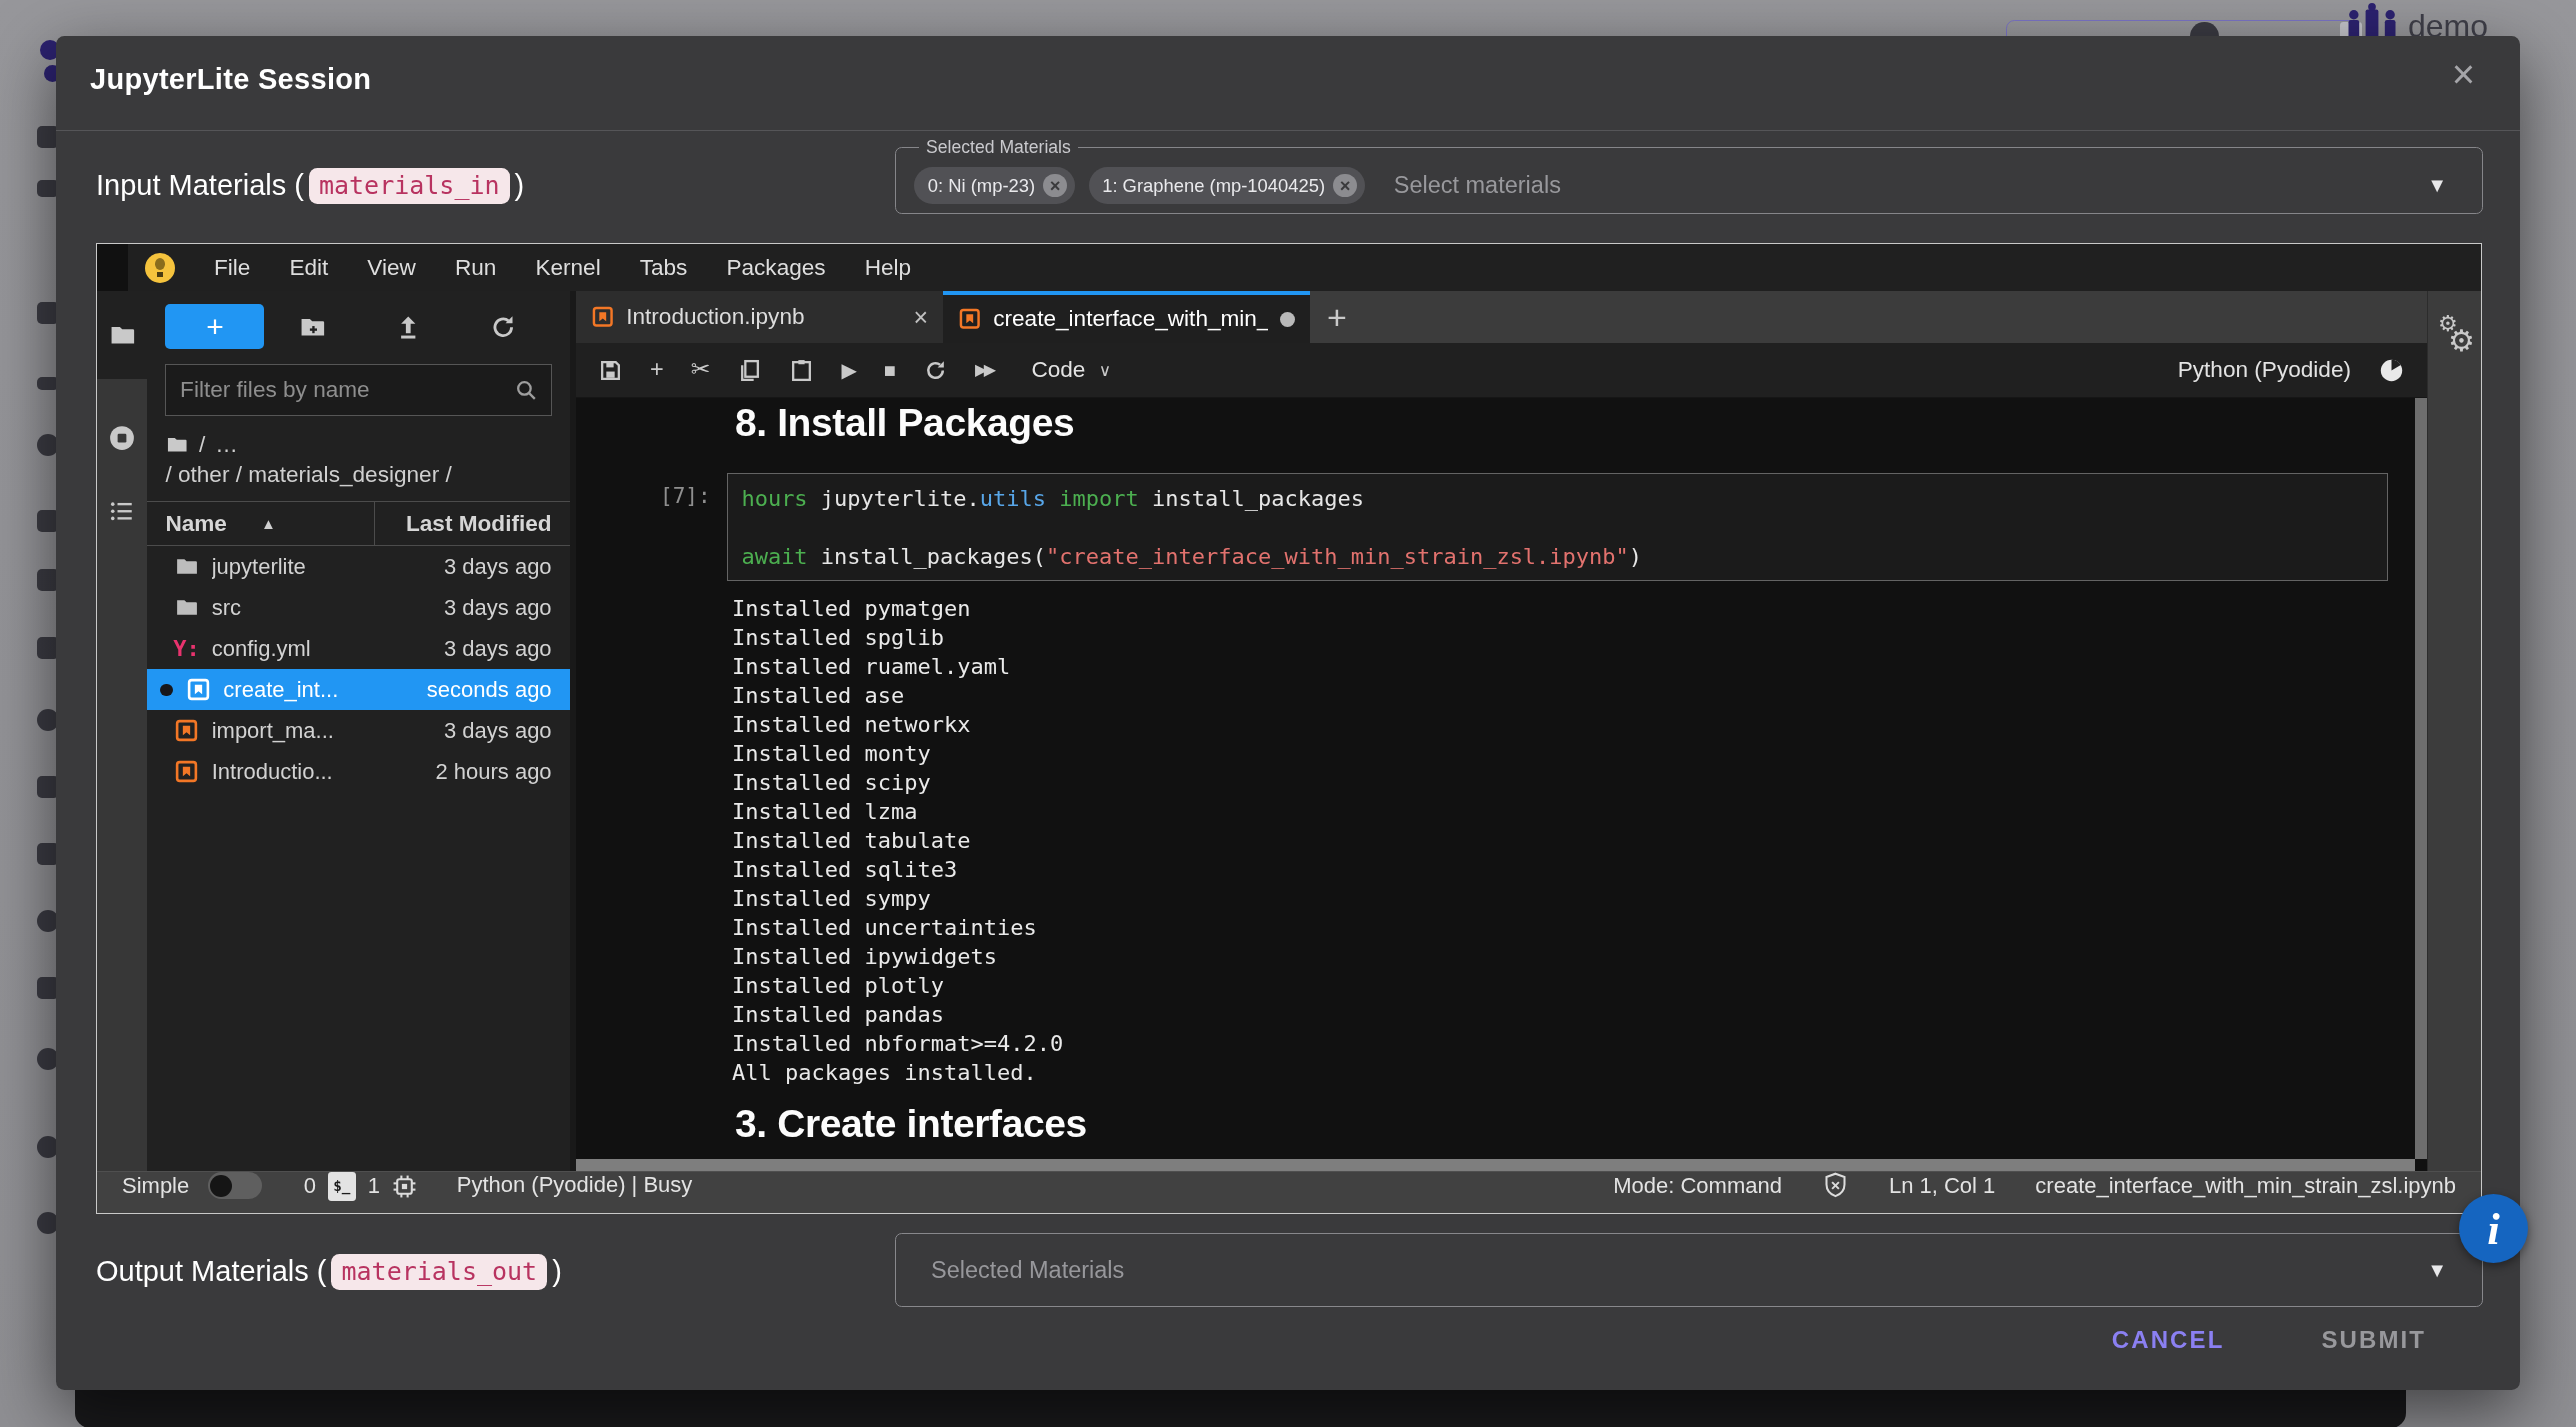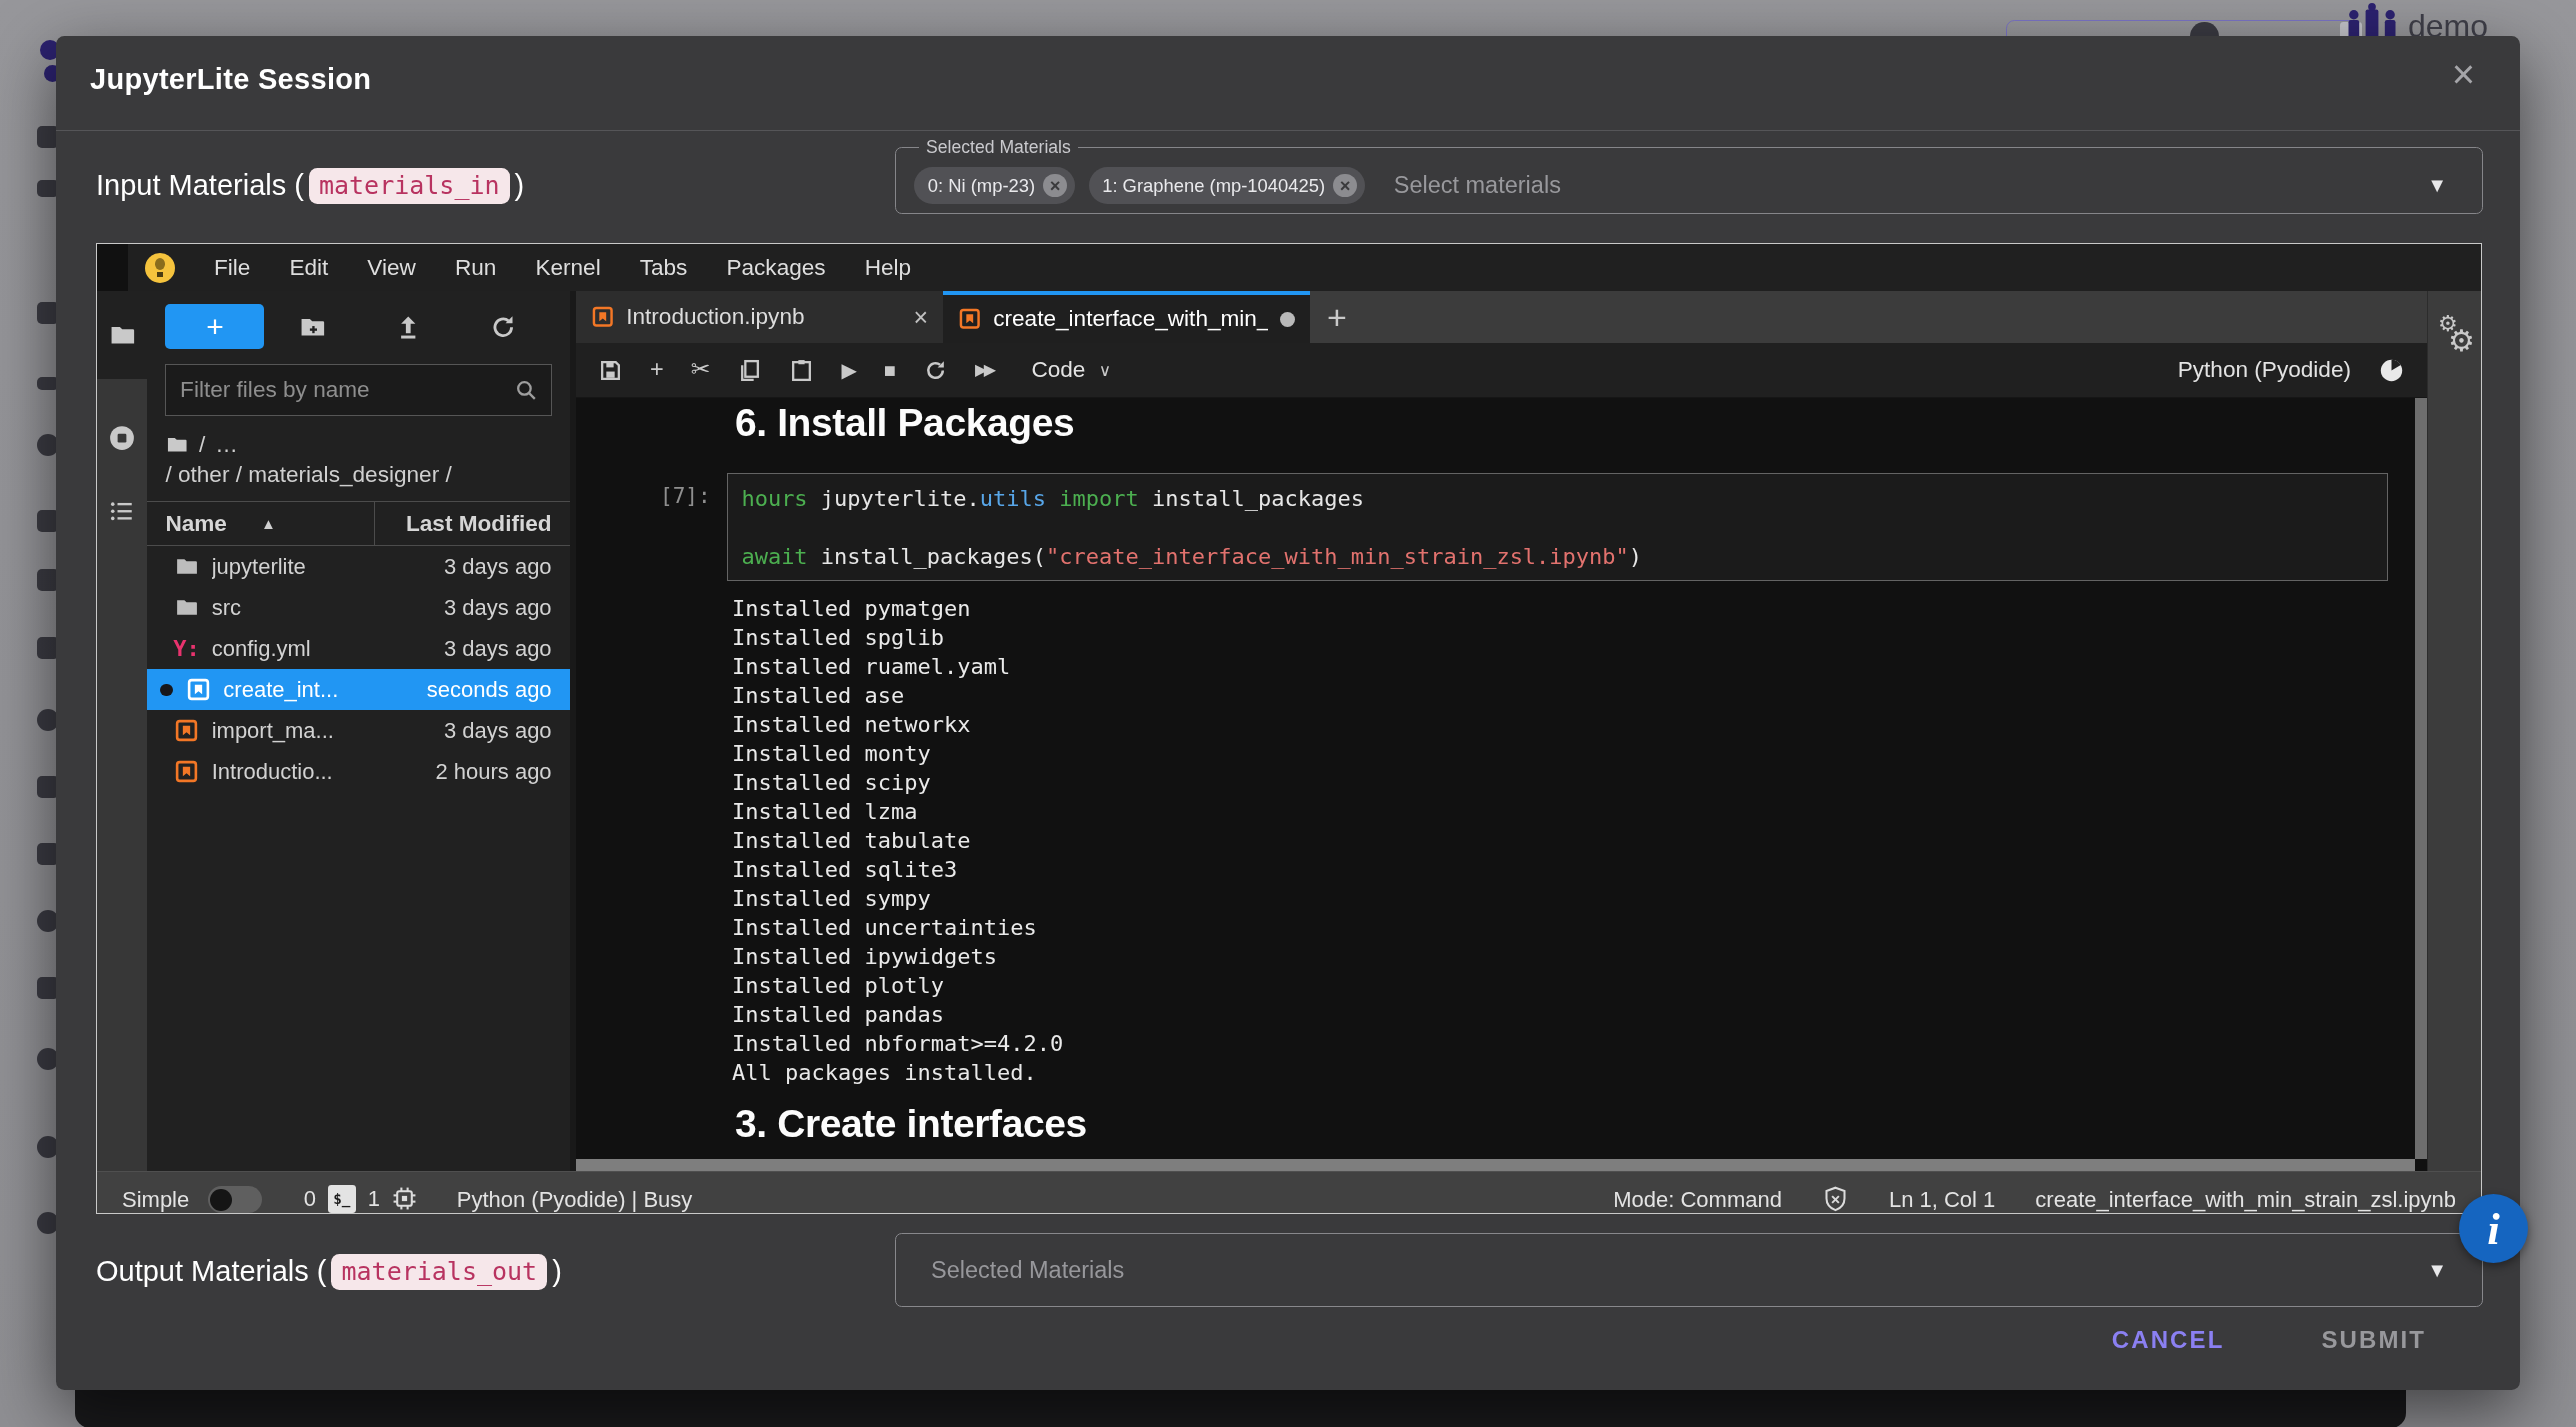--- a/index.html
+++ b/index.html
@@ -134,21 +134,21 @@
   .nb-output { position:absolute; left:156px; top:196px; font-family:"DejaVu Sans Mono",monospace; font-size:22px;
                line-height:29px; color:#eaeaea; white-space:pre; margin:0; }
   .nb-vscroll { position:absolute; right:0; top:0; bottom:11.7px; width:11.7px; background:#6e6e6e; cursor:pointer; }
   .nb-hscroll { position:absolute; left:0; right:11.7px; bottom:0; height:11.7px; background:#7e7e7e; cursor:pointer; }
 
   .gearpanel { width:54px; background:#3c3c3c; border-left:0.8px solid #2c2c2c; flex:none; position:relative; }
   .gears { position:absolute; top:25px; left:6.7px; color:#c9c9c9; }
   .gears .g1 { font-size:22px; position:absolute; left:3.4px; top:-5px; }
   .gears .g2 { font-size:30px; position:absolute; left:13.4px; top:6.7px; }
 
-  .statusbar { height:42px; background:#414141; border-top:1.7px solid #4f4f4f; display:flex; align-items:flex-end;
+  .statusbar { height:42px; background:#414141; border-top:1.7px solid #4f4f4f; display:flex; align-items:flex-start;
                padding:0 25px; color:#e3e3e3; font-size:22px; flex:none; }
   .sb-left { display:flex; align-items:center; gap:18.4px; }
   .toggle { width:54px; height:27px; border-radius:13.4px; background:#5f5f5f; position:relative; cursor:pointer; }
   .toggle .knob { position:absolute; left:2.5px; top:2.5px; width:22px; height:22px; border-radius:50%; background:#151515; }
   .term-badge { width:28.5px; height:28.5px; background:#e3e3e3; color:#1c1c1c; border-radius:3.4px; display:flex; align-items:center;
                 justify-content:center; font-family:"DejaVu Sans Mono",monospace; font-size:14.3px; font-weight:bold; }
   .sb-counts { display:flex; align-items:center; gap:11.7px; margin-left:42px; }
   .sb-kernel { margin-left:40px; }
   .sb-right { margin-left:auto; display:flex; align-items:center; gap:40px; }
 
@@ -437,21 +437,21 @@
           <span class="kernel-name">Python (Pyodide)</span>
           <span class="ti">
             <svg class="ic" width="27" height="27" viewBox="0 0 24 24">
               <circle cx="12" cy="12" r="9.5" fill="#e8e8e8"></circle>
               <path d="M12 12 L12 2.5 A9.5 9.5 0 0 1 20.2 7.2 Z" fill="#202020"></path>
               </svg>
           </span>
         </div>
 
         <div class="nb-content">
-          <div class="nb-h2 h-install">6. Install Packages</div>
+          <div class="nb-h2 h-install">8. Install Packages</div>
           <div class="cell-prompt">[7]:</div>
           <div class="code-cell" id="code-lines">
               <div class="code-line"><span class="tok-kw">hours</span><span class="tok-pl"> jupyterlite.</span><span class="tok-attr">utils</span><span class="tok-pl"> </span><span class="tok-kw">import</span><span class="tok-pl"> install_packages</span></div>
               <div class="code-line">&nbsp;</div>
               <div class="code-line"><span class="tok-kw">await</span><span class="tok-pl"> install_packages(</span><span class="tok-str">"create_interface_with_min_strain_zsl.ipynb"</span><span class="tok-pl">)</span></div>
             </div>
           <pre class="nb-output">Installed pymatgen
 Installed spglib
 Installed ruamel.yaml
 Installed ase

